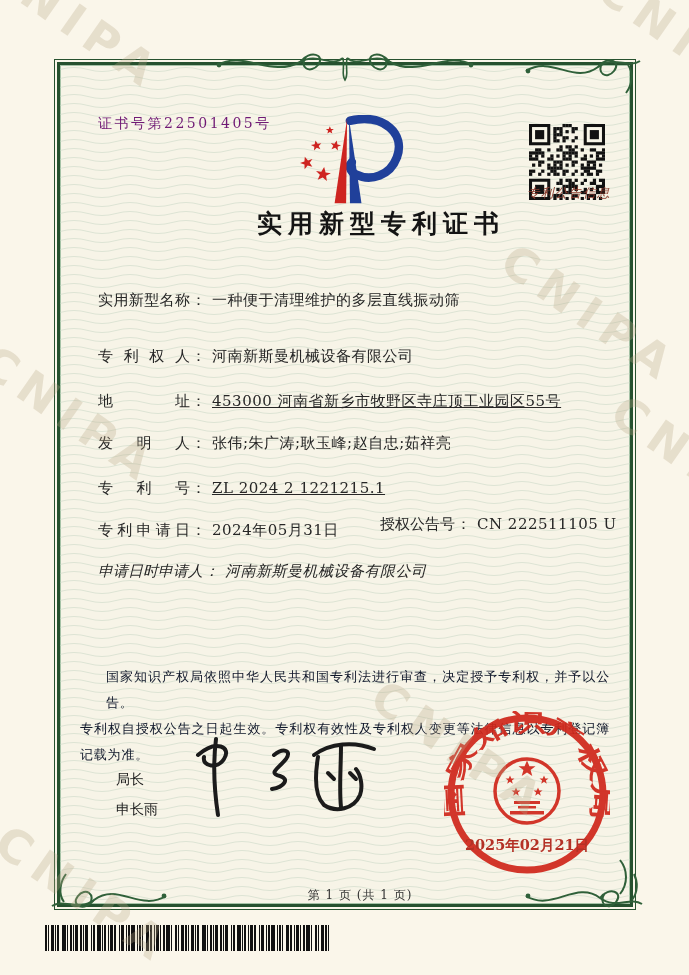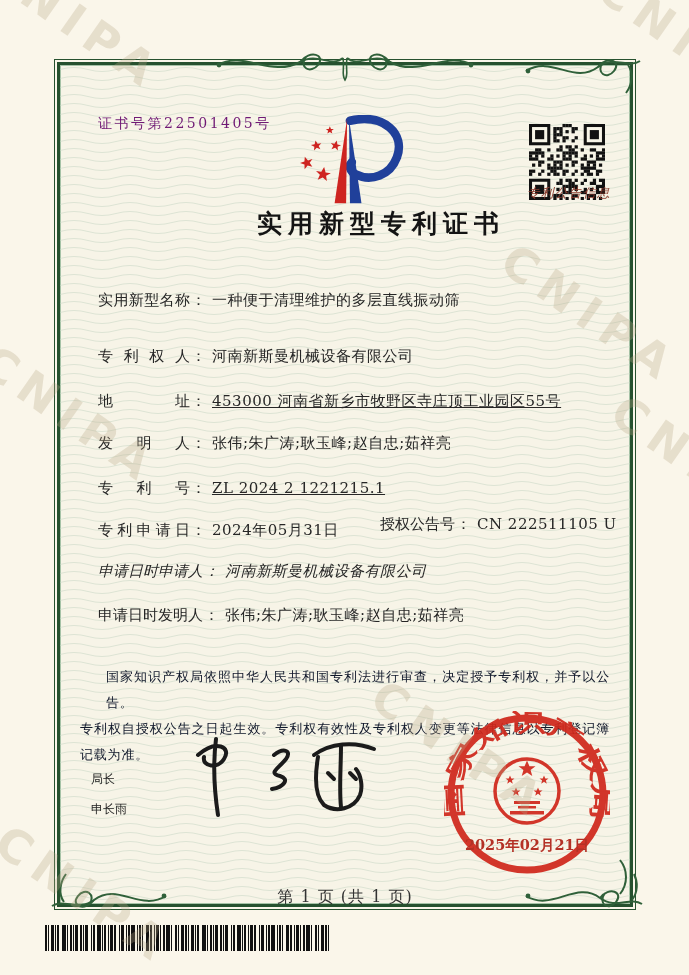--- a/index.html
+++ b/index.html
@@ -41,26 +41,26 @@
   .frow{position:absolute;left:38px;right:30px;font-size:15px;color:#262626;z-index:3;white-space:nowrap;}
   .flabel{display:inline-block;width:92px;text-align:justify;text-align-last:justify;vertical-align:top;}
   .fcolon{display:inline-block;margin:0 6px 0 1px;}
   .fvalue{letter-spacing:0.5px;}
   .rcol{position:absolute;left:282px;top:0;white-space:nowrap;margin-top:36px;}
   .declaration{
     position:absolute;left:20px;right:20px;top:599px;font-size:13px;
     line-height:26px;letter-spacing:0.8px;color:#0f172a;text-align:justify;z-index:3;
   }
   .decl-l1{padding-left:2em;}
-  .signer{position:absolute;left:31px;top:699px;font-size:12px;line-height:30px;color:#222;z-index:3;}
+  .signer{position:absolute;left:56px;top:699px;font-size:14px;line-height:30px;color:#222;z-index:3;}
   .signature{position:absolute;left:118px;top:660px;z-index:4;}
   .seal{position:absolute;left:384px;top:646px;z-index:4;opacity:0.93;}
   .page-footer{
-    position:absolute;left:0;top:822px;width:100%;text-align:center;
-    font-size:16px;letter-spacing:1px;color:#333;z-index:3;
+    position:absolute;left:15px;top:822px;width:100%;text-align:center;
+    font-size:12px;letter-spacing:1px;color:#333;z-index:3;
   }
   .barcode{position:absolute;left:45px;top:925px;z-index:3;}
 </style>
 </head>
 <body>
 
 <div class="page">
 
   <div class="wm" style="left:-28px;top:-6px;">CNIPA</div>
   <div class="wm" style="left:584px;top:14px;">CNIPA</div>
@@ -361,23 +361,20 @@
       <span><span class="flabel">专利号</span><span class="fcolon">：</span><span class="fvalue">ZL 2024 2 1221215.1</span></span>
       <span class="rcol"><span>授权公告号</span><span class="fcolon">：</span><span class="fvalue">CN 222511105 U</span></span>
     </div>
     <div class="frow" style="top:456px;">
       <span><span class="flabel">专利申请日</span><span class="fcolon">：</span><span class="fvalue">2024年05月31日</span></span>
     </div>
 
     <div class="frow" style="top:497px;font-style:italic;">
       <span>申请日时申请人</span><span class="fcolon">：</span><span class="fvalue">河南新斯曼机械设备有限公司</span>
     </div>
-    <div class="frow" style="top:541px;">
-      <span>申请日时发明人</span><span class="fcolon">：</span><span class="fvalue">张伟;朱广涛;耿玉峰;赵自忠;茹祥亮</span>
-    </div>
 
     <div class="declaration">
       <div class="decl-l1">国家知识产权局依照中华人民共和国专利法进行审查，决定授予专利权，并予以公告。</div>
       <div>专利权自授权公告之日起生效。专利权有效性及专利权人变更等法律信息以专利登记簿记载为准。</div>
     </div>
 
     <div class="signer">
       <div>局长</div>
       <div>申长雨</div>
     </div>

